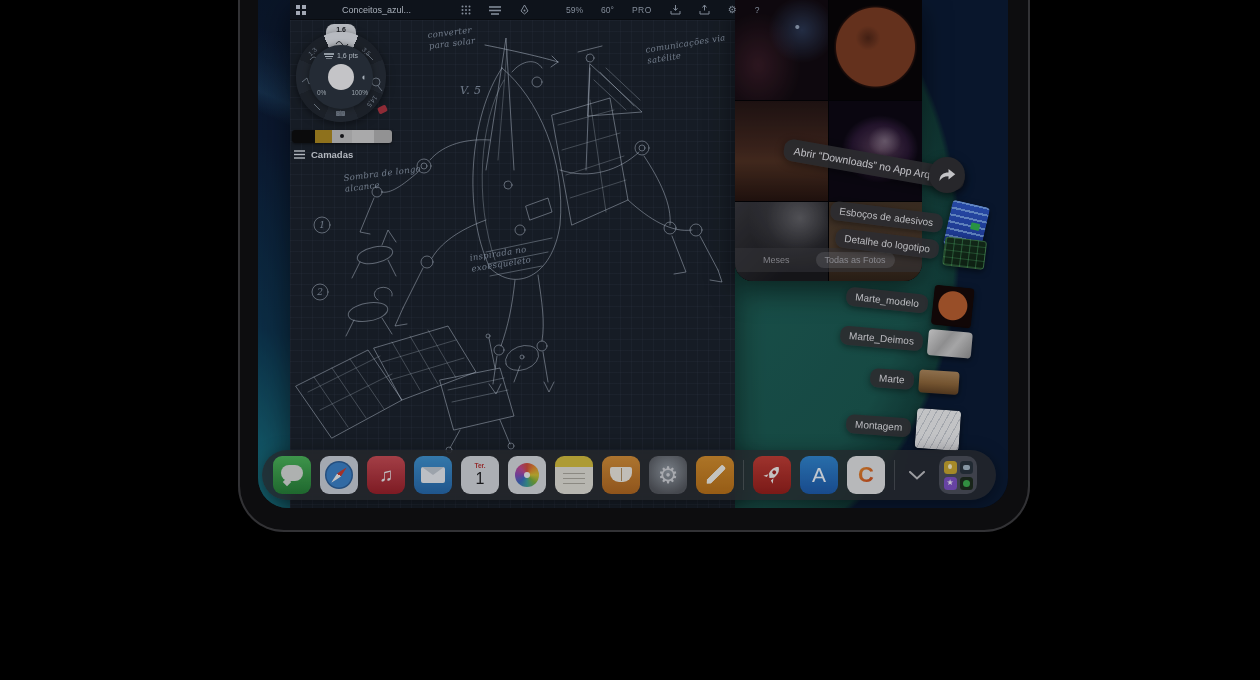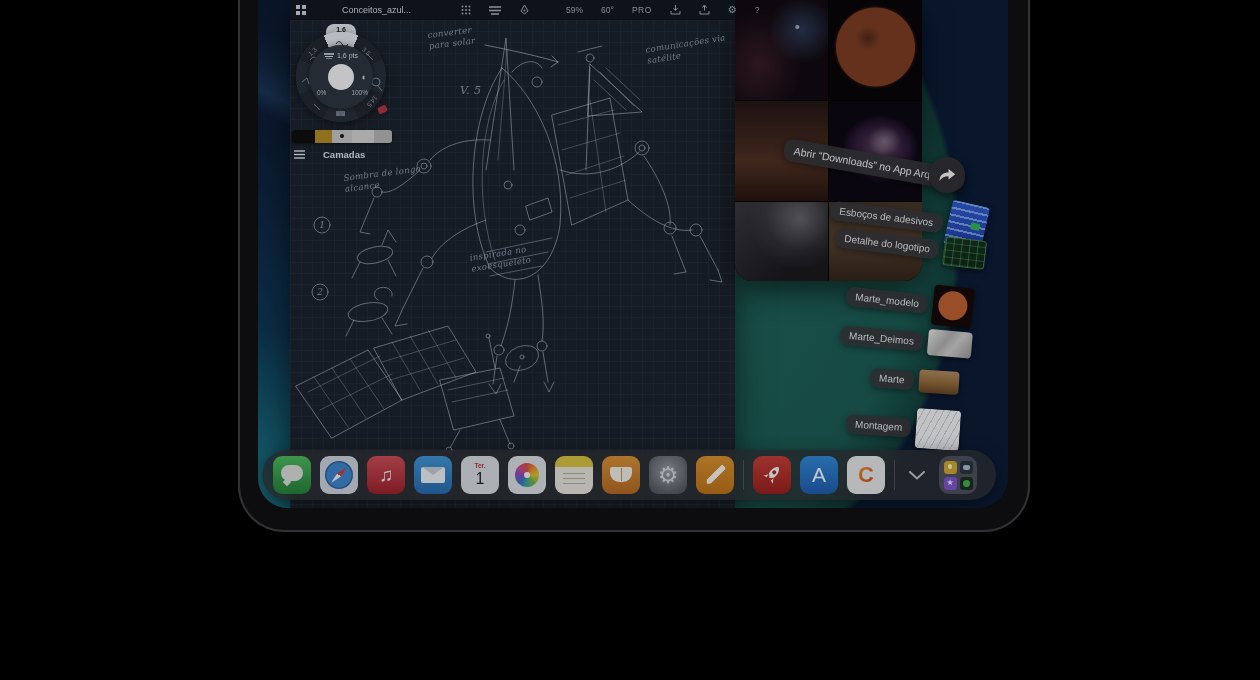--- a/index.html
+++ b/index.html
@@ -59,21 +59,21 @@
   .pctL{position:absolute;left:8px;top:44px;font-size:6.5px;color:#b6c0ca;}
   .pctR{position:absolute;right:5px;top:44px;font-size:6.5px;color:#b6c0ca;}
   .redtag{position:absolute;left:82px;top:82px;width:9px;height:7px;background:#a8333f;
     border-radius:2px;transform:rotate(-25deg);z-index:5;}
   
   .cbar{position:absolute;left:2px;top:130px;width:100px;height:13px;border-radius:3px;
     overflow:hidden;display:flex;z-index:7;box-shadow:0 1px 3px rgba(0,0,0,.5);}
   .cbar i{display:block;height:100%;}
   .cdot{position:absolute;left:50px;top:134px;width:4px;height:4px;border-radius:50%;
     background:#17171a;z-index:8;}
-  .layers{position:absolute;left:4px;top:149px;display:flex;align-items:center;gap:18px;
+  .layers{position:absolute;left:4px;top:149px;display:flex;align-items:center;gap:6px;
     z-index:7;color:#d4dae2;font-size:9.5px;font-weight:bold;}
   
   .sketch{position:absolute;inset:0;z-index:2;}
   .note{position:absolute;z-index:3;font-family:"DejaVu Serif",serif;font-style:italic;
     color:rgba(195,212,232,.62);font-size:8.5px;line-height:1.25;letter-spacing:.3px;}
   .n-solar{left:138px;top:26px;width:66px;transform:rotate(-7deg);}
   .n-sat{left:356px;top:38px;width:86px;transform:rotate(-9deg);}
   .n-ver{left:170px;top:84px;font-size:11px;}
   .n-shadow{left:54px;top:168px;width:80px;transform:rotate(-7deg);}
   .n-exo{left:180px;top:244px;width:112px;transform:rotate(-9deg);}
@@ -417,20 +417,24 @@
   <div class="pwin">
     <div class="pgrid">
       <div class="ph" style="background: radial-gradient(circle 2px at 67% 27%, #cfe2ff 0 1.5px, transparent 2.5px), radial-gradient(60% 55% at 72% 30%, rgba(100,150,220,.45), transparent 60%), radial-gradient(70% 80% at 25% 65%, rgba(150,70,90,.4), transparent 65%), #150b10"></div>
       <div class="ph" style="background: radial-gradient(circle 18px at 42% 38%, rgba(60,25,12,.55), transparent 70%), radial-gradient(circle 41px at 50% 47%, #a8512a 0 39px, #30140a 40px, #070302 42px), #070302"></div>
       <div class="ph" style="background: linear-gradient(180deg, #2e1b16 0%, #5a3424 45%, #6b4129 60%, #31190f 100%)"></div>
       <div class="ph" style="background: radial-gradient(30% 25% at 60% 40%, rgba(240,220,240,.5), transparent 60%), radial-gradient(55% 45% at 55% 48%, rgba(225,160,210,.5), rgba(130,70,150,.35) 55%, transparent 75%), #0e0814"></div>
       <div class="ph" style="background: radial-gradient(80% 90% at 70% 20%, rgba(220,220,225,.5), rgba(120,120,125,.25) 45%, transparent 70%), linear-gradient(135deg, #4a4a4e 0%, #202022 70%), #141416"></div>
       <div class="ph" style="background: linear-gradient(180deg, #5a452e 0%, #6e543a 50%, #3e2c1a 100%)"></div>
     </div>
     <div class="pdim"></div>
+    <div class="ptabs">
+      <span class="ptab-months">Meses</span>
+      <span class="ptab-all">Todas as Fotos</span>
+    </div>
   </div>
 
   <div class="hintpill">Abrir “Downloads” no App Arquivos</div>
 
   <div class="sharebtn">
     <svg width="18" height="16" viewBox="0 0 24 20">
       <path d="M14,2 L23,9 L14,16 L14,11.5 C8,11.5 4.5,13.5 2,18 C2,9.5 7.5,6.5 14,6.5 Z" fill="#e8e8ea"></path>
     </svg>
   </div>
 

